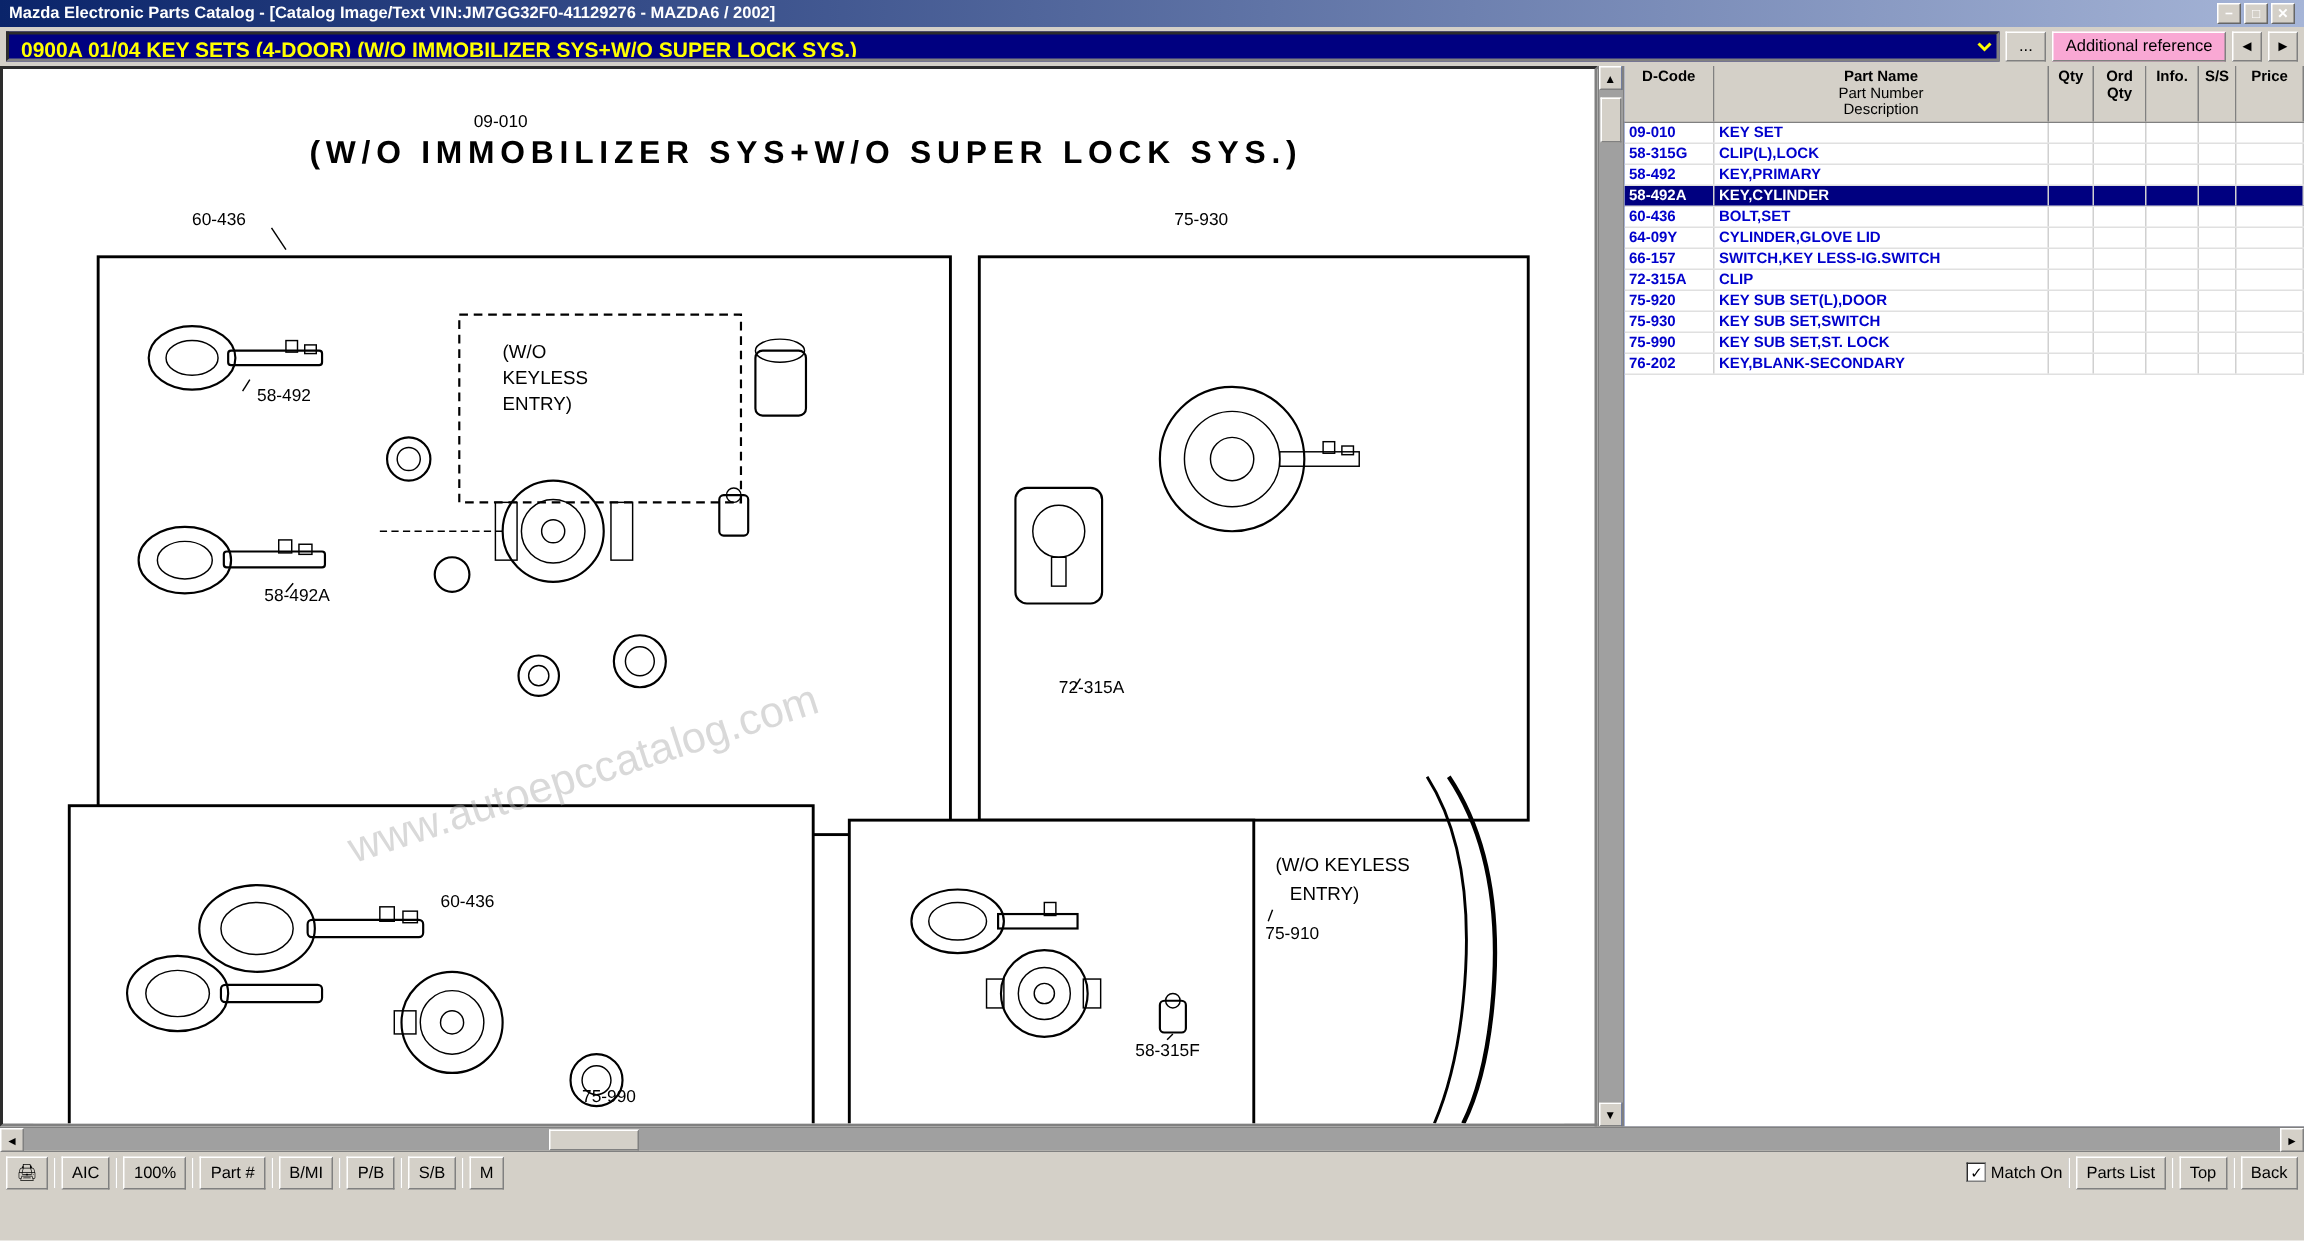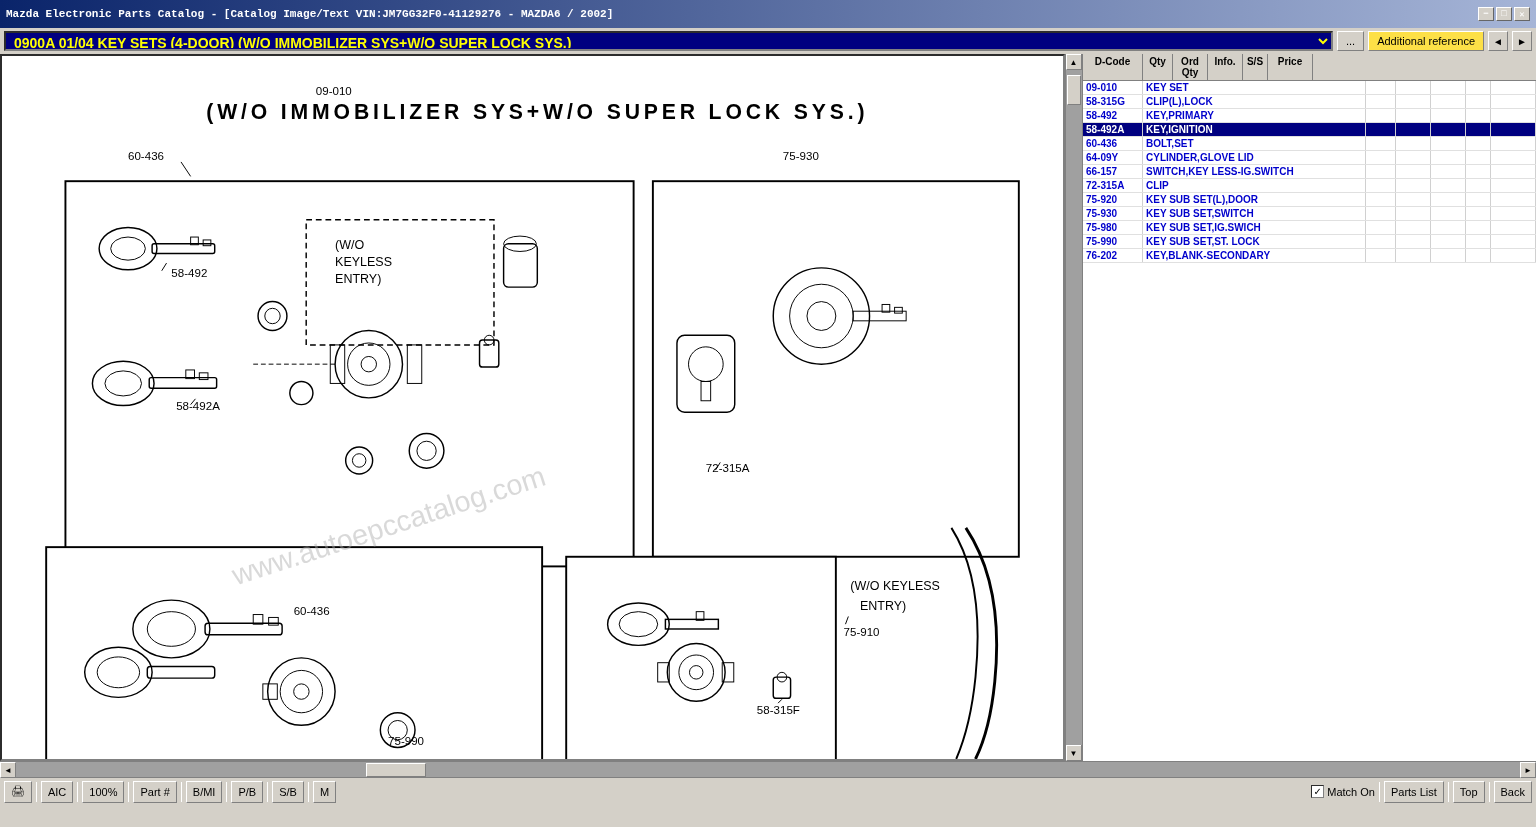--- a/index.html
+++ b/index.html
@@ -6,24 +6,23 @@
     body { width: 1536px; height: 827px; overflow: hidden; font-family: 'Arial', sans-serif; font-size: 11px; background: #d4d0c8; }
     
     
     .title-bar {
       background: linear-gradient(to right, #0a246a, #a6b5d7);
       color: white;
       padding: 3px 6px;
       display: flex;
       align-items: center;
       justify-content: space-between;
-      height: 28px;
+      height: 18px;
       font-size: 11px;
       font-weight: bold;
-      font-family: Liberation Mono, monospace;
     }
     .title-bar-controls { display: flex; gap: 2px; }
     .title-bar-btn {
       width: 16px; height: 14px;
       background: #d4d0c8;
       border: 1px solid #fff;
       border-right-color: #666;
       border-bottom-color: #666;
       font-size: 9px;
       display: flex; align-items: center; justify-content: center;
@@ -53,21 +52,21 @@
       background: #d4d0c8;
       border: 1px solid #fff;
       border-right-color: #808080;
       border-bottom-color: #808080;
       padding: 1px 8px;
       font-size: 11px;
       cursor: pointer;
       height: 20px;
     }
     .additional-ref-btn {
-      background: #fde047;
+      background: #f9a8d4;
       border: 1px solid #fff;
       border-right-color: #808080;
       border-bottom-color: #808080;
       padding: 1px 8px;
       font-size: 11px;
       cursor: pointer;
       height: 20px;
     }
     .nav-arrow {
       background: #d4d0c8;
@@ -450,20 +449,25 @@
         <div class="scroll-btn">▲</div>
         <div class="scroll-track">
           <div class="scroll-thumb"></div>
         </div>
         <div class="scroll-btn">▼</div>
       </div>
 
       <div class="parts-table-area">
         <div class="parts-table-header">
           <div class="col-header col-dcode">D-Code</div>
+          <div class="col-header col-partname">
+            <div>Part Name</div>
+            <div style="font-weight:normal;">Part Number</div>
+            <div style="font-weight:normal;">Description</div>
+          </div>
           <div class="col-header col-qty">Qty</div>
           <div class="col-header col-ordqty">
             <div>Ord Qty</div>
           </div>
           <div class="col-header col-info">Info.</div>
           <div class="col-header col-ss">S/S</div>
           <div class="col-header col-price">Price</div>
         </div>
         <div class="parts-table-body" id="parts-body">
         <div class="parts-row">
@@ -488,21 +492,21 @@
     <div class="part-cell part-code">58-492</div>
     <div class="part-cell part-name">KEY,PRIMARY</div>
     <div class="part-cell part-qty"></div>
     <div class="part-cell part-ordqty"></div>
     <div class="part-cell part-info"></div>
     <div class="part-cell part-ss"></div>
     <div class="part-cell part-price"></div>
   </div>
             <div class="parts-row selected">
     <div class="part-cell part-code">58-492A</div>
-    <div class="part-cell part-name">KEY,IGNITION</div>
+    <div class="part-cell part-name">KEY,CYLINDER</div>
     <div class="part-cell part-qty"></div>
     <div class="part-cell part-ordqty"></div>
     <div class="part-cell part-info"></div>
     <div class="part-cell part-ss"></div>
     <div class="part-cell part-price"></div>
   </div>
             <div class="parts-row">
     <div class="part-cell part-code">60-436</div>
     <div class="part-cell part-name">BOLT,SET</div>
     <div class="part-cell part-qty"></div>
@@ -543,29 +547,20 @@
     <div class="part-cell part-name">KEY SUB SET(L),DOOR</div>
     <div class="part-cell part-qty"></div>
     <div class="part-cell part-ordqty"></div>
     <div class="part-cell part-info"></div>
     <div class="part-cell part-ss"></div>
     <div class="part-cell part-price"></div>
   </div>
             <div class="parts-row">
     <div class="part-cell part-code">75-930</div>
     <div class="part-cell part-name">KEY SUB SET,SWITCH</div>
-    <div class="part-cell part-qty"></div>
-    <div class="part-cell part-ordqty"></div>
-    <div class="part-cell part-info"></div>
-    <div class="part-cell part-ss"></div>
-    <div class="part-cell part-price"></div>
-  </div>
-            <div class="parts-row">
-    <div class="part-cell part-code">75-980</div>
-    <div class="part-cell part-name">KEY SUB SET,IG.SWICH</div>
     <div class="part-cell part-qty"></div>
     <div class="part-cell part-ordqty"></div>
     <div class="part-cell part-info"></div>
     <div class="part-cell part-ss"></div>
     <div class="part-cell part-price"></div>
   </div>
             <div class="parts-row">
     <div class="part-cell part-code">75-990</div>
     <div class="part-cell part-name">KEY SUB SET,ST. LOCK</div>
     <div class="part-cell part-qty"></div>

